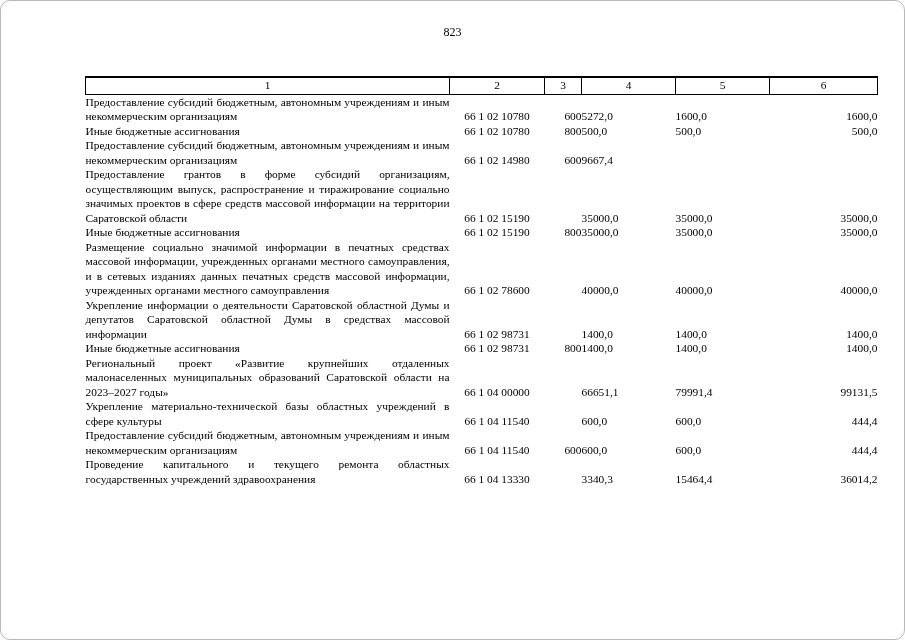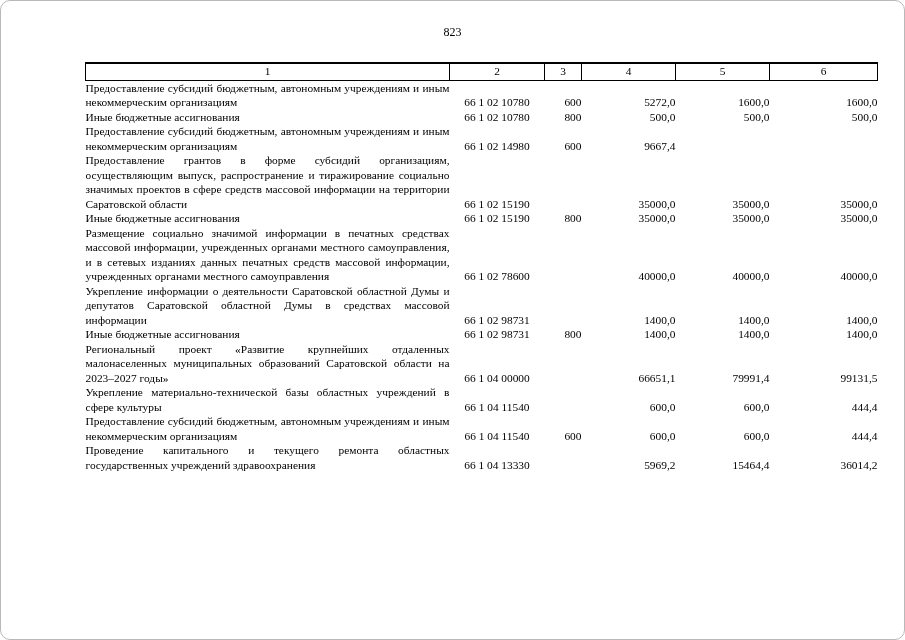--- a/index.html
+++ b/index.html
@@ -15,21 +15,21 @@
     border: 1px solid #b9b9b9;
     border-radius: 10px;
     overflow: hidden;
     font-family: "Liberation Serif", "DejaVu Serif", serif;
     color: #000000;
   }
   .page-number {
     text-align: center;
     font-size: 12px;
     padding-top: 24px;
-    padding-bottom: 22px;
+    padding-bottom: 36px;
   }
   .table-wrap {
     margin-left: 84px;
     width: 792px;
   }
   table.budget {
     border-collapse: collapse;
     table-layout: fixed;
     width: 792px;
     font-size: 11.4px;
@@ -54,21 +54,20 @@
     padding-right: 6px;
   }
   td.col2 {
     text-align: center;
     white-space: nowrap;
   }
   td.col3 {
     text-align: right;
   }
   td.col4, td.col5 {
-    text-align: right;
     padding-right: 10px;
     white-space: nowrap;
   }
   td.col6 {
     text-align: right;
     padding-right: 4px;
     white-space: nowrap;
   }
 </style>
 </head>
@@ -183,20 +182,20 @@
             <td class="col2">66 1 04 11540</td>
             <td class="col3">600</td>
             <td class="col4">600,0</td>
             <td class="col5">600,0</td>
             <td class="col6">444,4</td>
           </tr>
           <tr>
             <td class="col1">Проведение капитального и текущего ремонта областных государственных учреждений здравоохранения</td>
             <td class="col2">66 1 04 13330</td>
             <td class="col3"></td>
-            <td class="col4">5969,2</td>
+            <td class="col4">3340,3</td>
             <td class="col5">15464,4</td>
             <td class="col6">36014,2</td>
           </tr>
         </tbody>
     </table>
   </div>
 </div>
 
 </body></html>

